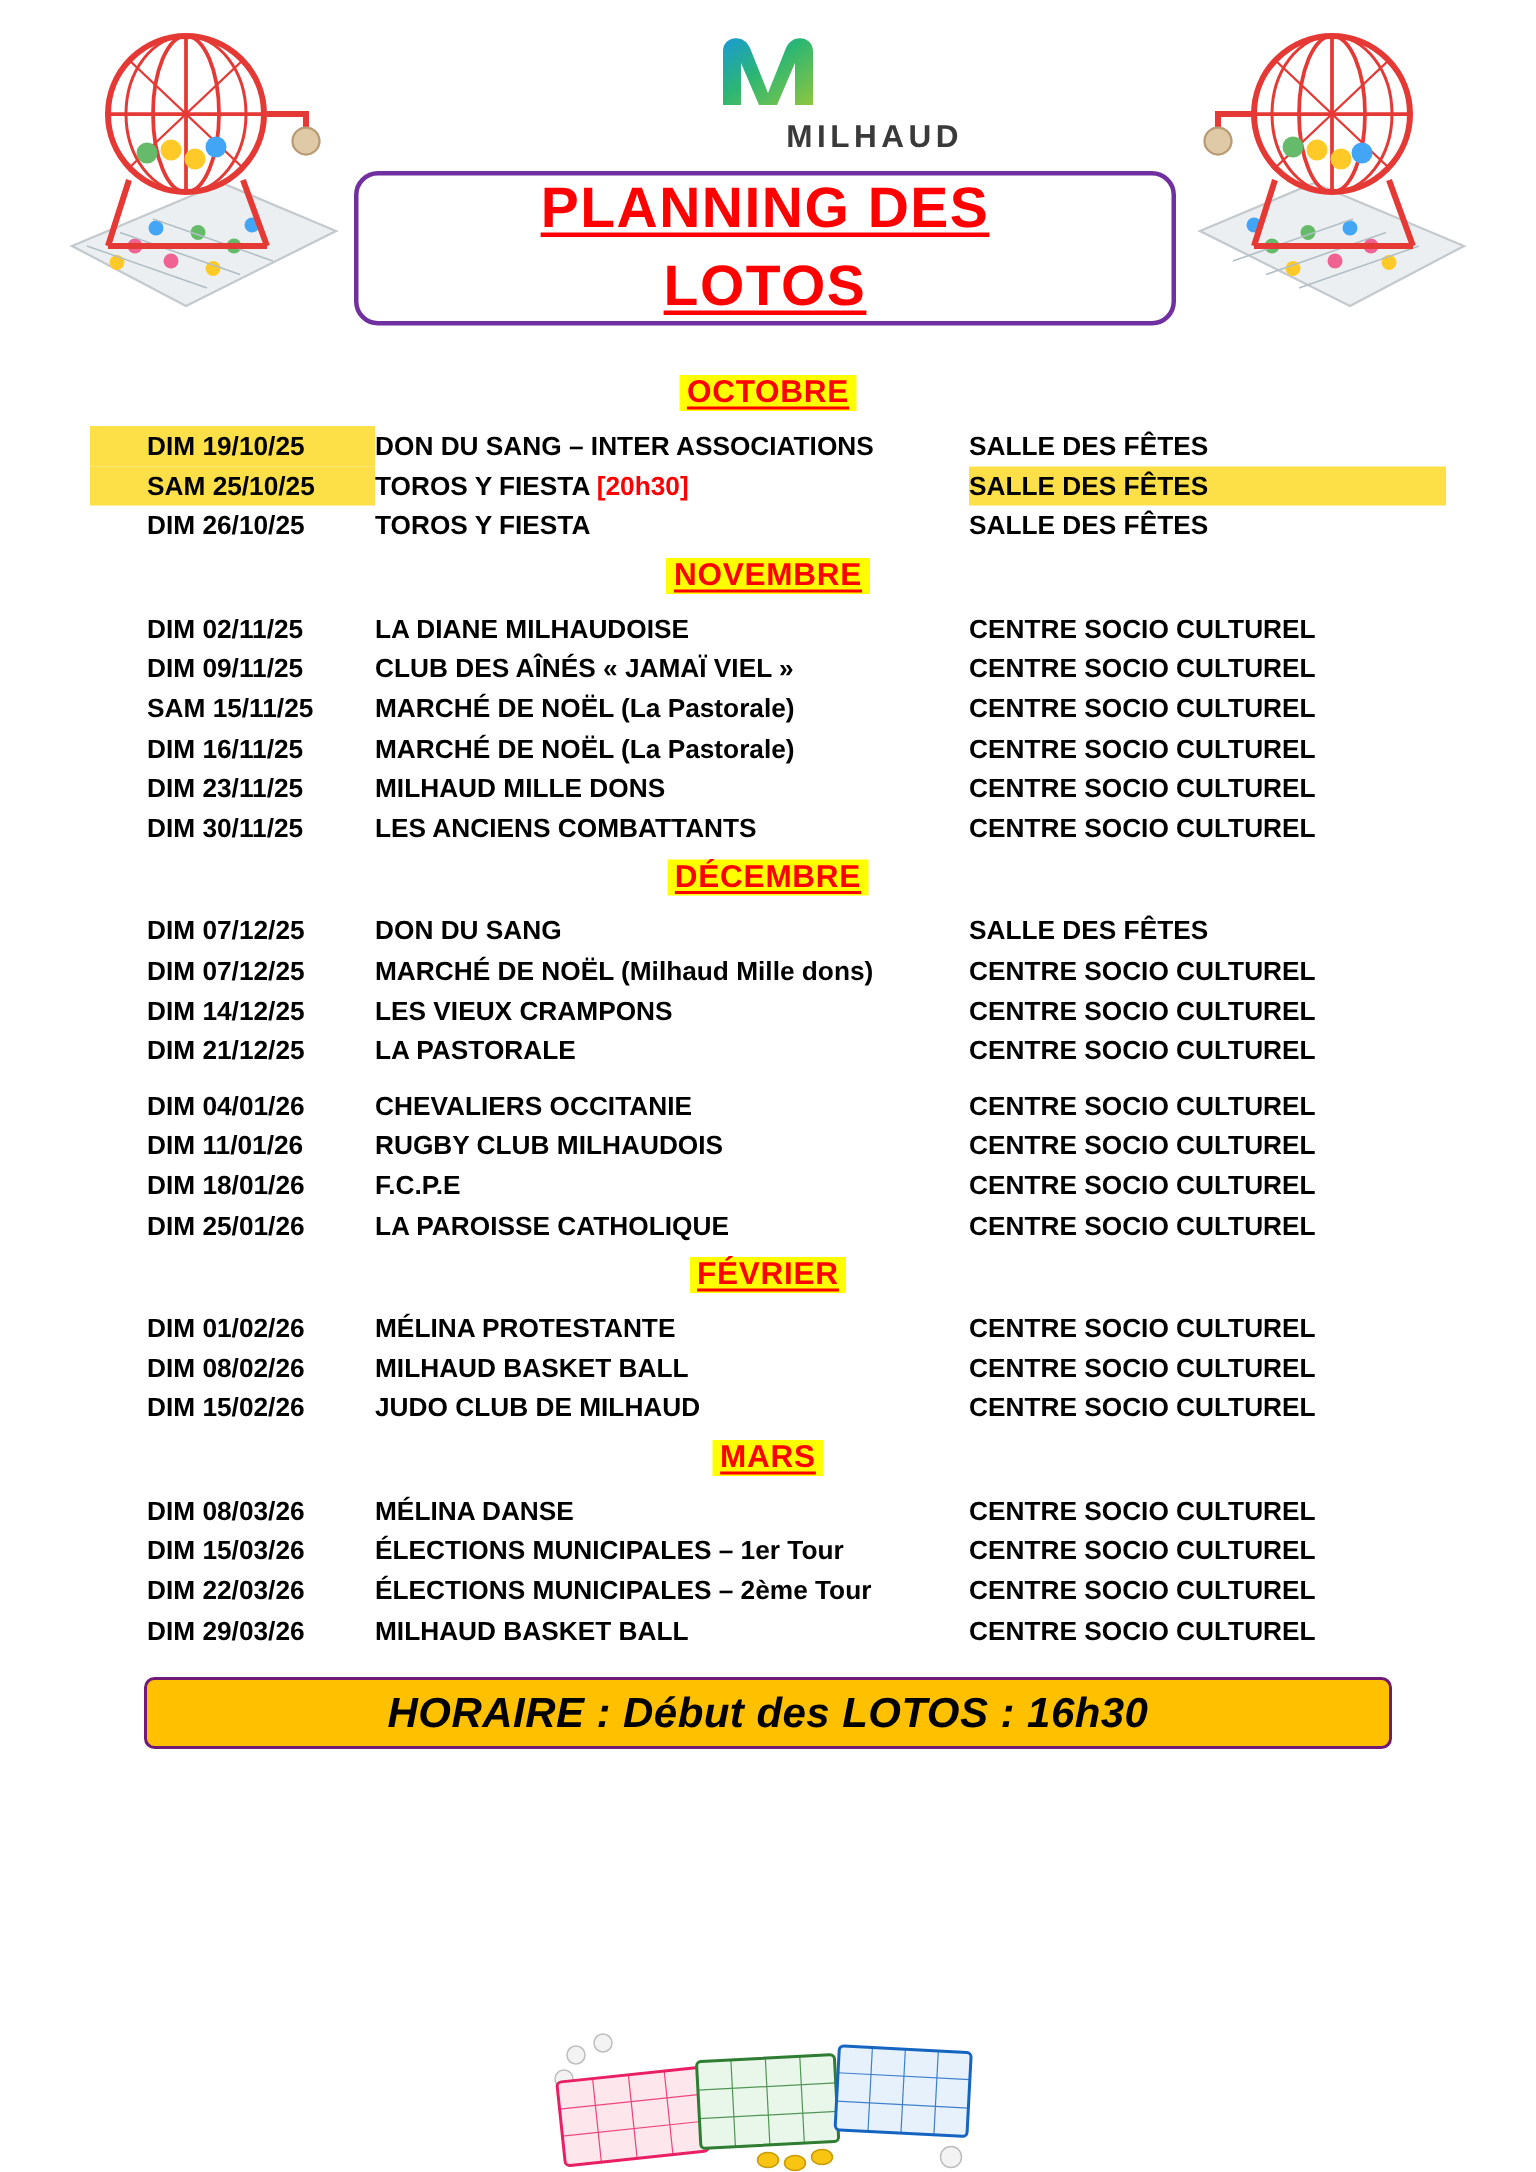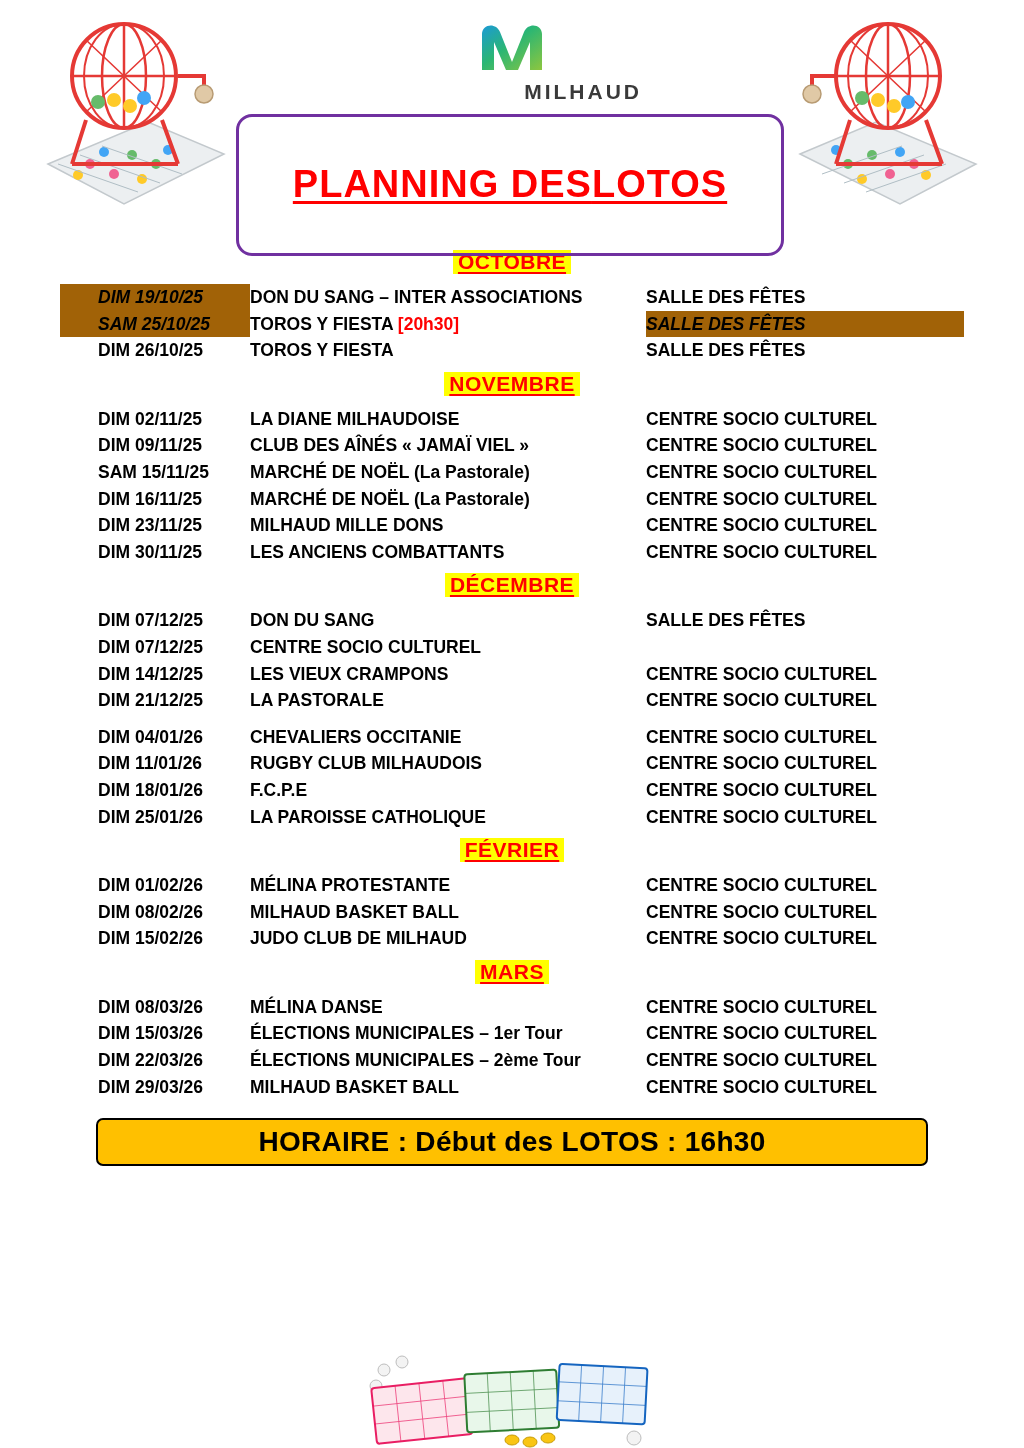--- a/index.html
+++ b/index.html
@@ -41,26 +41,26 @@
     letter-spacing: 3px;
     color: #3a3a3a;
     margin-top: 2px;
   }
 
   .title-box {
     position: absolute;
     left: 236px;
     top: 114px;
     width: 548px;
-    height: 142px;
+    height: 103px;
     border: 3px solid #7030a0;
     border-radius: 16px;
     box-sizing: border-box;
     display: flex;
-    flex-direction: row;
+    flex-direction: column;
     align-items: center;
     justify-content: center;
   }
   .title-line {
     color: #ff0000;
     font-size: 38px;
     font-weight: bold;
     letter-spacing: 1px;
     line-height: 1.35;
     text-align: center;
@@ -116,35 +116,36 @@
     padding-left: 38px;
     box-sizing: border-box;
   }
   .row .event {
     width: 396px;
     flex: 0 0 396px;
   }
   .row .place {
     flex: 1 1 auto;
   }
-  .hl { background: #a16207; font-style: italic; }
+  .hl { background: #fde047; }
   .time-red { color: #ff0000; }
 
   
   .horaire {
     margin: 18px auto 4px auto;
     width: 832px;
     height: 48px;
     background: #ffc000;
-    border: 2px solid #000000;
+    border: 2px solid #701a75;
     border-radius: 7px;
     display: flex;
     align-items: center;
     justify-content: center;
     box-sizing: border-box;
+    font-style: italic;
   }
   .horaire-text {
     font-size: 28px;
     font-weight: bold;
     color: #000000;
     letter-spacing: 0.3px;
   }
 
   
   .footer-art {
@@ -335,20 +336,21 @@
   <div class="month-block">
     <div class="month"><span>DÉCEMBRE</span></div>
     <div class="rows">
       <div class="row">
         <div class="date">DIM  07/12/25</div>
         <div class="event">DON DU SANG</div>
         <div class="place">SALLE DES FÊTES</div>
       </div>
       <div class="row">
         <div class="date">DIM  07/12/25</div>
+        <div class="event">MARCHÉ DE NOËL (Milhaud Mille dons)</div>
         <div class="place">CENTRE SOCIO CULTUREL</div>
       </div>
       <div class="row">
         <div class="date">DIM  14/12/25</div>
         <div class="event">LES VIEUX CRAMPONS</div>
         <div class="place">CENTRE SOCIO CULTUREL</div>
       </div>
       <div class="row">
         <div class="date">DIM  21/12/25</div>
         <div class="event">LA PASTORALE</div>

